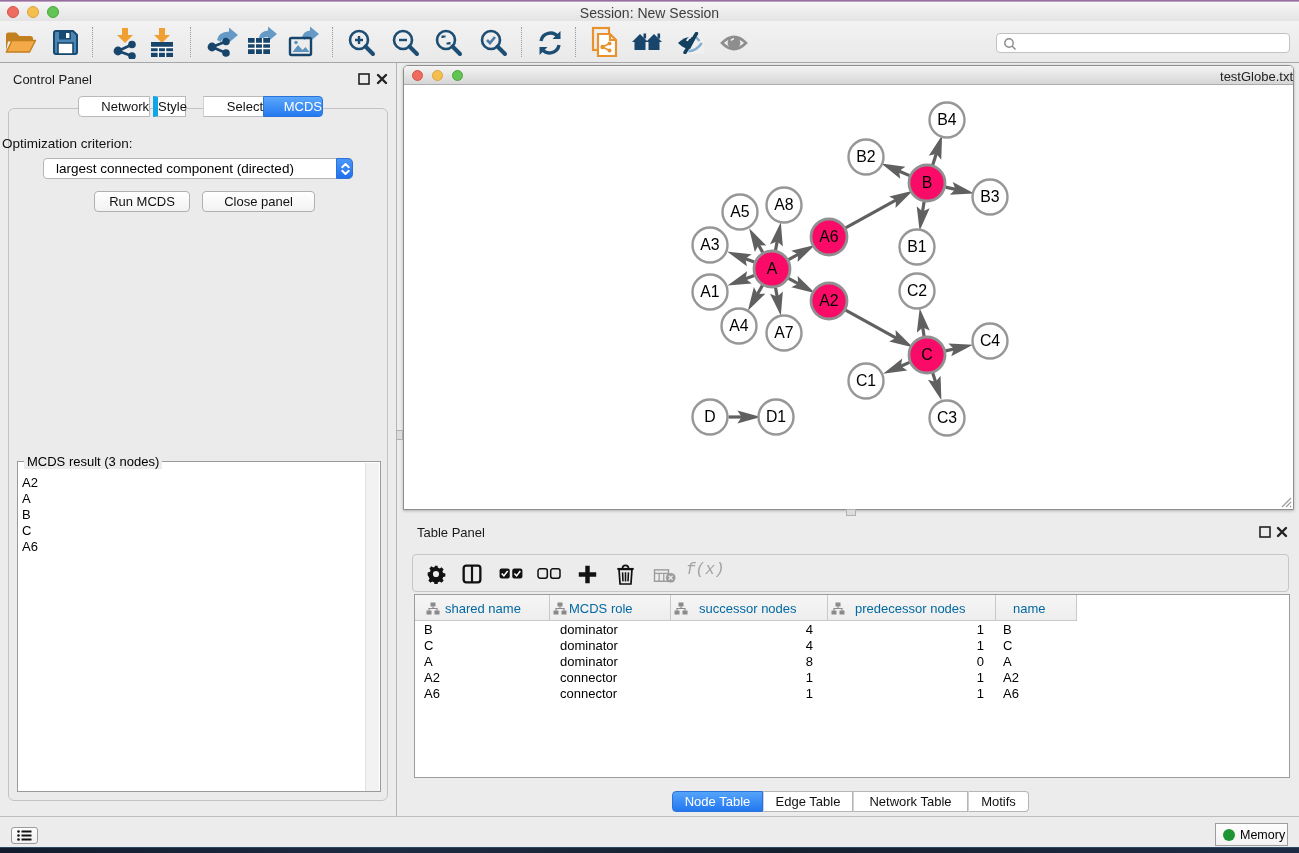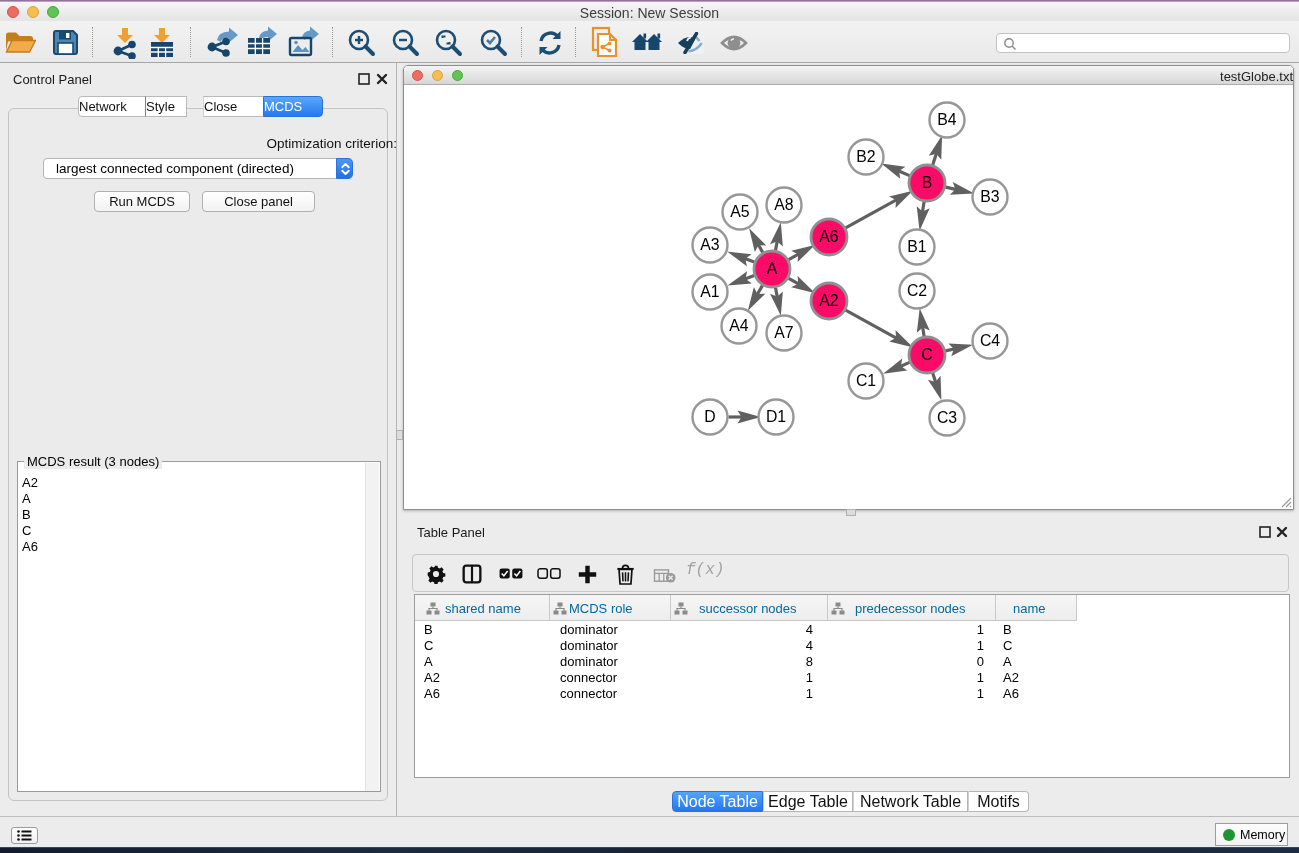--- a/index.html
+++ b/index.html
@@ -9,30 +9,30 @@
 .titlebar{left:0;top:2px;width:1299px;height:32px;background:linear-gradient(#f6f6f6,#d7d7d7)}
 .titlebar .tl{position:absolute;top:4px;width:11px;height:11px;border-radius:50%}
 .title-text{position:absolute;top:3px;width:100%;text-align:center;font-size:14px;color:#3d3d3d}
 .toolbar{left:0;top:21px;width:1299px;height:42px;background:linear-gradient(#f2f2f2,#e9e9e9);border-bottom:1px solid #a6a6a6}
 .tsep{position:absolute;top:6px;height:30px;width:0;border-left:1px dotted #9a9a9a}
 .searchbox{position:absolute;left:996px;top:12px;width:294px;height:20px;background:#fff;border:1px solid #c2c2c2;border-radius:4px}
 .pane-title{font-size:13px;color:#1a1a1a}
 
 .leftcol{left:0;top:63px;width:397px;height:753px;border-right:1px solid #b5b5b5}
 .lpanel{position:absolute;left:8px;top:45px;width:380px;height:693px;border:1px solid #c3c3c3;border-radius:6px;background:#ebebeb}
-.ctab{position:absolute;top:33px;height:21px;background:#fff;border:1px solid #b9b9b9;font-size:13px;color:#111;text-align:left;line-height:19px}
+.ctab{position:absolute;top:33px;height:21px;background:#fff;border:1px solid #b9b9b9;font-size:13px;color:#111;text-align:right;line-height:19px}
 .mtab-blue{background:linear-gradient(#5aa7fa,#2479f1);color:#fff;border:1px solid #2b72d8}
 .btn{position:absolute;background:linear-gradient(#ffffff,#f2f2f2);border:1px solid #b0b0b0;border-radius:4px;font-size:13px;color:#111;text-align:center}
 
 .netwin{left:403px;top:65px;width:891px;height:445px;background:#fff;border:1px solid #8e8e8e;border-radius:5px 5px 0 0;box-shadow:0 1px 3px rgba(0,0,0,.25)}
 .nettitle{position:absolute;left:0;top:0;width:100%;height:19px;background:linear-gradient(#f4f4f4,#d6d6d6);border-bottom:1px solid #ababab;border-radius:4px 4px 0 0}
 .nettitle .tl{position:absolute;top:3.5px;width:11px;height:11px;border-radius:50%}
 .thtxt{color:#0369a1}
 .trow{position:absolute;font-size:13px;color:#000}
-.btab{position:absolute;top:791px;height:21px;background:#fff;border:1px solid #b5b5b5;font-size:16px;color:#111;text-align:center;line-height:19px}
+.btab{position:absolute;top:791px;height:21px;background:#fff;border:1px solid #b5b5b5;font-size:13px;color:#111;text-align:center;line-height:19px}
 
 .statusbar{left:0;top:816px;width:1299px;height:31px;background:#ececec;border-top:1px solid #bdbdbd}
 .darkstrip{left:0;top:847px;width:1299px;height:6px;background:linear-gradient(90deg,#121c2e,#1c2a42 30%,#15202f 60%,#1d2b45);border-top:1px solid #2e4765}
 .fieldset{position:absolute;left:17px;top:461px;width:364px;height:331px;border:1px solid #9a9a9a}
 .mono13{font-size:13px;color:#000}
 svg{display:block}
 .icon{position:absolute}
 </style></head>
 <body>
 <div class="abs purple"></div>
@@ -180,24 +180,24 @@
 <div class="abs leftcol" id="leftcol">
 <div class="pane-title" style="position:absolute;left:13px;top:9px">Control Panel</div>
 <svg style="position:absolute;left:358px;top:10px" width="12" height="12" viewBox="0 0 12 12">
       <rect x="1" y="1" width="10" height="10" fill="none" stroke="#222" stroke-width="1.6"></rect>
     </svg>
 <svg style="position:absolute;left:376px;top:10px" width="12" height="12" viewBox="0 0 12 12">
       <path d="M2 2 L10 10 M10 2 L2 10" stroke="#222" stroke-width="2.4" stroke-linecap="round"></path>
     </svg>
 <div class="lpanel"></div>
 <div class="ctab" style="left:78px;width:72px;border-radius:4px 0 0 4px">Network</div>
-<div class="ctab" style="left:145px;width:42px;border-left:1px solid #0ea5e9">Style</div>
-<div class="ctab" style="left:203px;width:61px;border-left:1px solid #d2d2d2">Close</div>
+<div class="ctab" style="left:153px;width:33px;border-left:5px solid #0ea5e9">Style</div>
+<div class="ctab" style="left:203px;width:61px;border-left:1px solid #d2d2d2">Select</div>
 <div class="ctab mtab-blue" style="left:263px;width:60px;border-radius:0 4px 4px 0">MCDS</div>
-<div style="position:absolute;left:0;top:73px;width:397px;text-align:right;font-size:13.5px;color:#111"><span style="margin-left:2px">Optimization criterion:</span></div>
+<div style="position:absolute;left:0;top:73px;width:397px;text-align:left;font-size:13.5px;color:#111"><span style="margin-left:2px">Optimization criterion:</span></div>
 <div style="position:absolute;left:43px;top:95px;width:310px;height:21px;background:#fff;border:1px solid #b5b5b5;border-radius:4px">
   <div style="position:absolute;left:12px;top:2px;font-size:13.5px;color:#000">largest connected component (directed)</div>
   <div style="position:absolute;right:-1px;top:-1px;width:17px;height:21px;background:linear-gradient(#4b97f8,#2170ec);border-radius:0 5px 5px 0;border:1px solid #2b72d8">
     <svg style="position:absolute;left:1.5px;top:2px" width="13" height="16" viewBox="0 0 13 16">
     <path d="M3.2 6.2 L6.5 3 L9.8 6.2 M3.2 9.8 L6.5 13 L9.8 9.8" fill="none" stroke="#fff" stroke-width="1.9" stroke-linecap="round" stroke-linejoin="round"></path>
         </svg>
   </div>
 </div>
 <div class="btn" style="left:94px;top:128px;width:96px;height:21px;line-height:19px">Run MCDS</div>
 <div class="btn" style="left:202px;top:128px;width:113px;height:21px;line-height:19px">Close panel</div>

